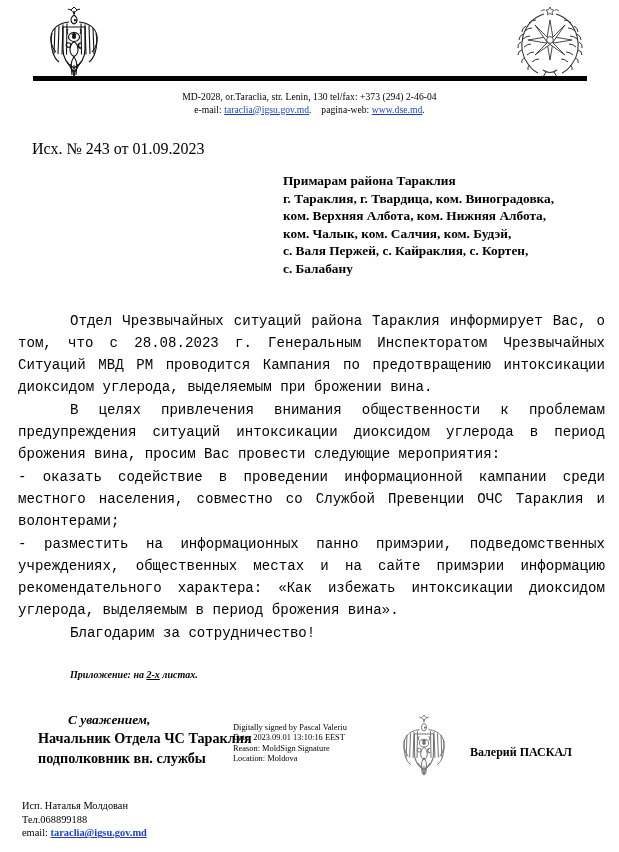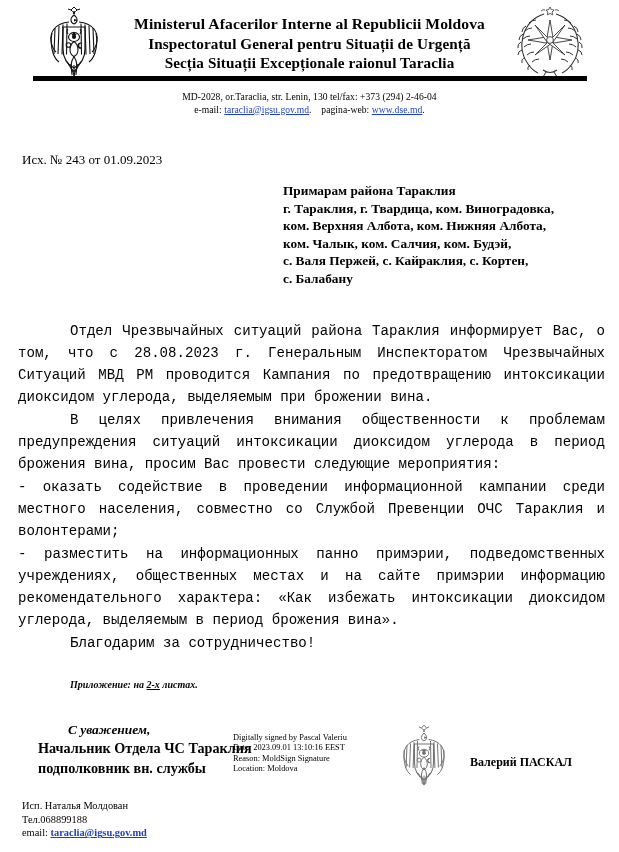--- a/index.html
+++ b/index.html
@@ -76,23 +76,23 @@
     line-height: 12.5px;
     letter-spacing: 0.05px;
   }
   .contacts .lnk {
     color: #1b3fcc;
     text-decoration: underline;
   }
 
   
   .refline {
-    margin-top: 36px;
-    padding-left: 22px;
-    font-size: 13px;
+    margin-top: 24px;
+    padding-left: 32px;
+    font-size: 16px;
   }
 
   
   .addressee {
     margin-top: 14px;
     padding-left: 283px;
     font-weight: bold;
     font-size: 13.3px;
     line-height: 17.6px;
   }
@@ -220,25 +220,20 @@
         <circle cx="30.5" cy="41" r="2.3"></circle>
         <path d="M43 39 a2.6 2.6 0 1 0 0.4 5 a2 2 0 1 1 -0.4 -5 z"></path>
 
         <path d="M36 52.5 q-3 5 -3 9 q0 4 3 6 q3 -2 3 -6 q0 -4 -3 -9 z"></path>
 
         <path d="M29 58 q7 10 7 14 q0 -4 7 -14"></path>
         <path d="M33 60 l1 11 M36 61 l0 11 M39 60 l-1 11"></path>
       </svg>
     </div>
 
-    <div class="org-titles">
-      <div class="org-line l1">Ministerul Afacerilor Interne al Republicii Moldova</div>
-      <div class="org-line l2">Inspectoratul General pentru Situații de Urgență</div>
-      <div class="org-line l3">Secția Situații Excepționale raionul Taraclia</div>
-    </div>
 
     <div class="emblem-right">
       <svg viewBox="0 0 78 76" xmlns="http://www.w3.org/2000/svg" fill="none" stroke="#333" stroke-width="1">
 
         <path d="M39 3 l1.3 2.6 l2.8 0.4 l-2 2 l0.5 2.8 l-2.6 -1.3 l-2.6 1.3 l0.5 -2.8 l-2 -2 l2.8 -0.4 z" stroke-width="0.8"></path>
         <path d="M30 7 q2 -2 4 -1 M48 7 q-2 -2 -4 -1" stroke-width="0.8"></path>
 
         <path d="M33 10 q-16 5 -21 22 q-4 16 5 28 q4 6 10 9" stroke-width="1.1"></path>
         <path d="M15 22 q-4 2 -4 6 M12 30 q-4 2 -4 6 M10 38 q-4 2 -3 6 M11 46 q-4 1 -4 5 M14 54 q-4 1 -3 5 M19 61 q-3 2 -2 5"></path>
         <path d="M18 19 q3 -3 7 -3 M14 27 q3 -3 7 -3 M12 35 q3 -3 7 -3 M13 43 q3 -3 7 -3 M16 51 q3 -3 7 -3 M21 58 q3 -3 7 -3"></path>

